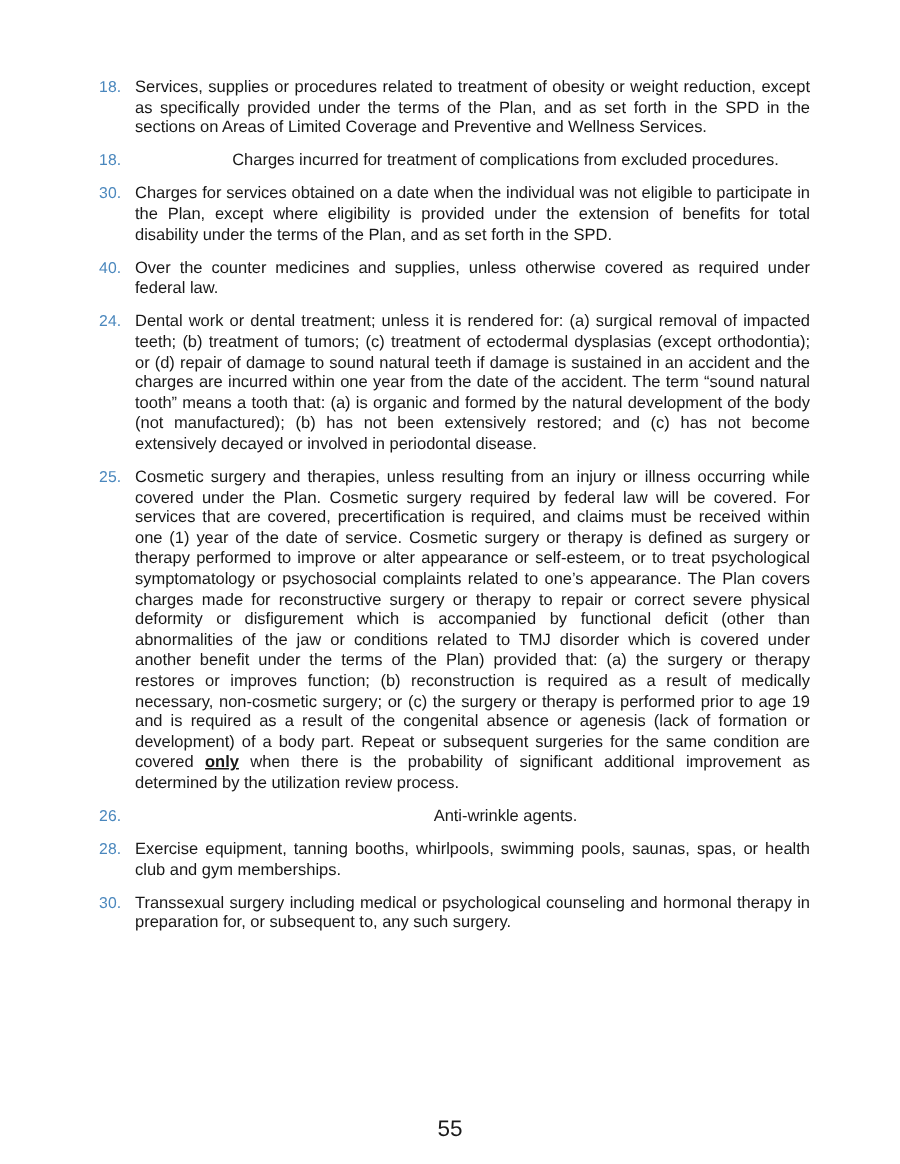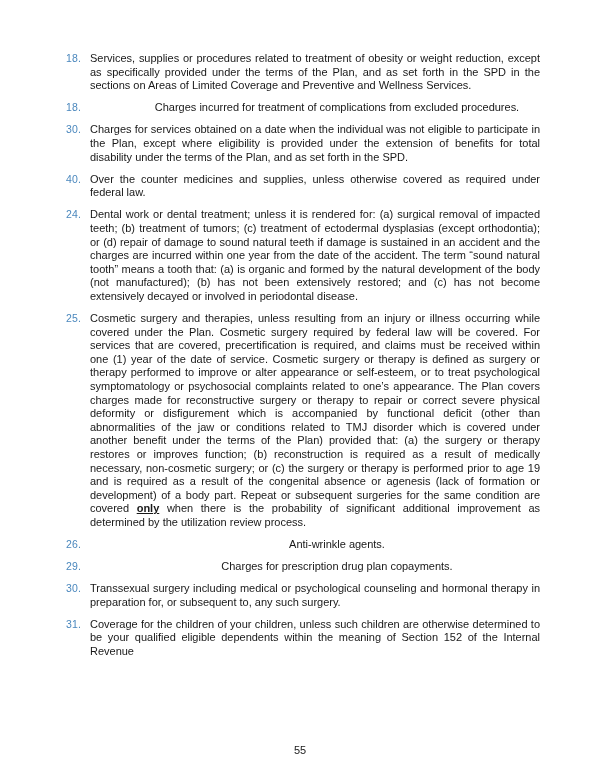--- a/index.html
+++ b/index.html
@@ -63,21 +63,21 @@
   .emph {
     font-weight: bold;
     text-decoration: underline;
   }
   #page-number {
     position: absolute;
     left: 0;
     top: 744px;
     width: 600px;
     text-align: center;
-    font-size: 11px;
+    font-size: 15px;
     color: #1a1a1a;
     font-family: "Liberation Sans", sans-serif;
   }
 </style>
 </head>
 <body>
 
 <div id="page">
 
   <div id="content">
@@ -115,33 +115,29 @@
         <span>Cosmetic surgery and therapies, unless resulting from an injury or illness occurring while covered under the Plan. Cosmetic surgery required by federal law will be covered. For services that are covered, precertification is required, and claims must be received within one (1) year of the date of service. Cosmetic surgery or therapy is defined as surgery or therapy performed to improve or alter appearance or self-esteem, or to treat psychological symptomatology or psychosocial complaints related to one’s appearance. The Plan covers charges made for reconstructive surgery or therapy to repair or correct severe physical deformity or disfigurement which is accompanied by functional deficit (other than abnormalities of the jaw or conditions related to TMJ disorder which is covered under another benefit under the terms of the Plan) provided that: (a) the surgery or therapy restores or improves function; (b) reconstruction is required as a result of medically necessary, non-cosmetic surgery; or (c) the surgery or therapy is performed prior to age 19 and is required as a result of the congenital absence or agenesis (lack of formation or development) of a body part. Repeat or subsequent surgeries for the same condition are covered </span><span class="emph">only</span><span> when there is the probability of significant additional improvement as determined by the utilization review process.</span>
       </div>
     </div>
 
     <div class="item">
       <div class="item-number">26.</div>
       <div class="item-text short">Anti-wrinkle agents.</div>
     </div>
 
 
+    <div class="item">
+      <div class="item-number">28.</div>
+      <div class="item-text">Exercise equipment, tanning booths, whirlpools, swimming pools, saunas, spas, or health club and gym memberships.</div>
+    </div>
 
-    <div class="item">
-      <div class="item-number">29.</div>
-      <div class="item-text short">Charges for prescription drug plan copayments.</div>
-    </div>
 
     <div class="item">
       <div class="item-number">30.</div>
       <div class="item-text">Transsexual surgery including medical or psychological counseling and hormonal therapy in preparation for, or subsequent to, any such surgery.</div>
     </div>
 
-    <div class="item">
-      <div class="item-number">31.</div>
-      <div class="item-text">Coverage for the children of your children, unless such children are otherwise determined to be your qualified eligible dependents within the meaning of Section 152 of the Internal Revenue</div>
-    </div>
 
   </div>
 
   <div id="page-number">55</div>
 
 </div>
 
 </body></html>

